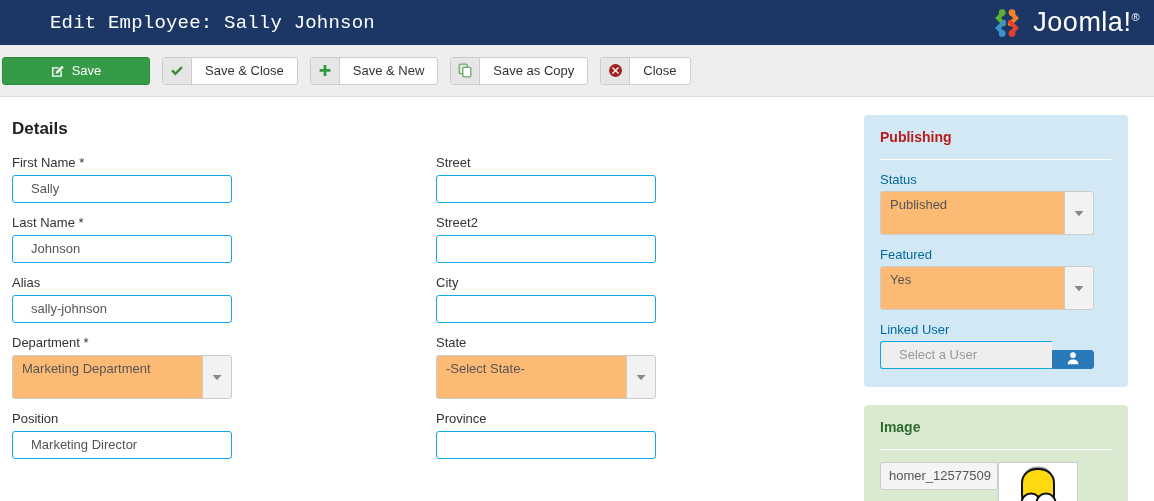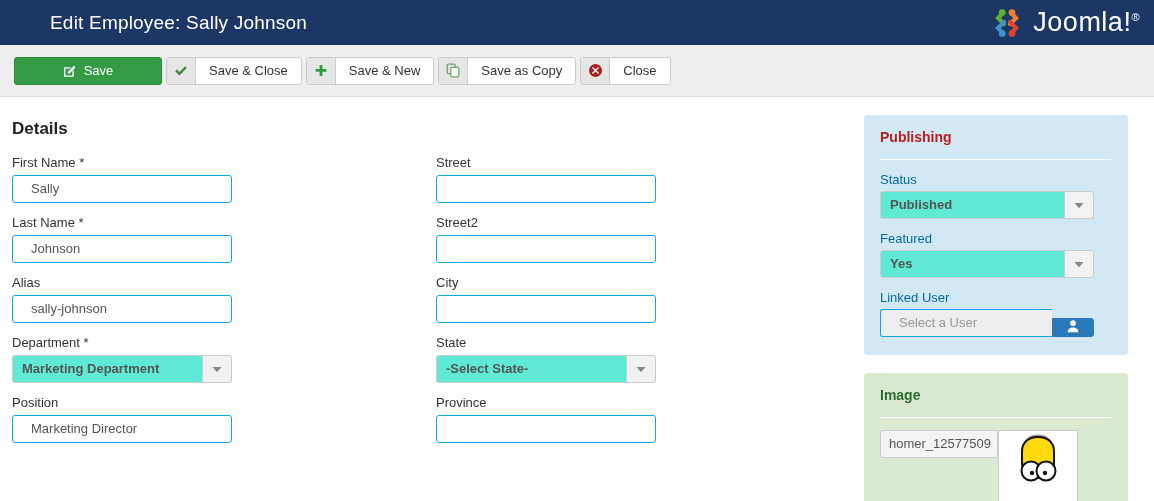--- a/index.html
+++ b/index.html
@@ -22,20 +22,21 @@
     justify-content: space-between;
     padding: 0 0 0 50px;
     position: relative;
   }
   .header-title {
     color: #ffffff;
     font-size: 19px;
     font-weight: normal;
     letter-spacing: 0.2px;
     white-space: nowrap;
+    font-family: Liberation Mono, monospace;
   }
   .brand {
     display: flex;
     align-items: center;
     gap: 9px;
     padding-right: 14px;
   }
   .brand-logo { width: 34px; height: 32px; display: block; }
   .brand-text {
     color: #ffffff;
@@ -46,22 +47,22 @@
   }
   .brand-text sup { font-size: 11px; vertical-align: super; }
 
   
   .toolbar {
     height: 52px;
     background: #eeeeee;
     border-bottom: 1px solid #dddddd;
     display: flex;
     align-items: center;
-    gap: 4px;
-    padding: 0 14px;
+    gap: 12px;
+    padding: 0 2px;
   }
   .btn {
     display: inline-flex;
     align-items: stretch;
     height: 28px;
     border-radius: 3px;
     overflow: hidden;
     border: 1px solid #cccccc;
     background: #ffffff;
     cursor: pointer;
@@ -135,28 +136,27 @@
     font-size: 13px;
     color: #555555;
     font-family: "Liberation Sans", sans-serif;
     overflow: hidden;
     white-space: nowrap;
   }
   .input.empty { color: #999999; }
 
   .select {
     width: 220px;
-    height: 28px;
+    height: 44px;
     border: 1px solid #cccccc;
     border-radius: 3px;
-    background: #5eead4;
+    background: #fdba74;
     display: flex;
     align-items: stretch;
     overflow: hidden;
-    font-weight: bold;
   }
   .select .sel-val {
     flex: 1;
     line-height: 26px;
     padding: 0 9px;
     font-size: 13px;
     color: #555555;
     white-space: nowrap;
     overflow: hidden;
   }

